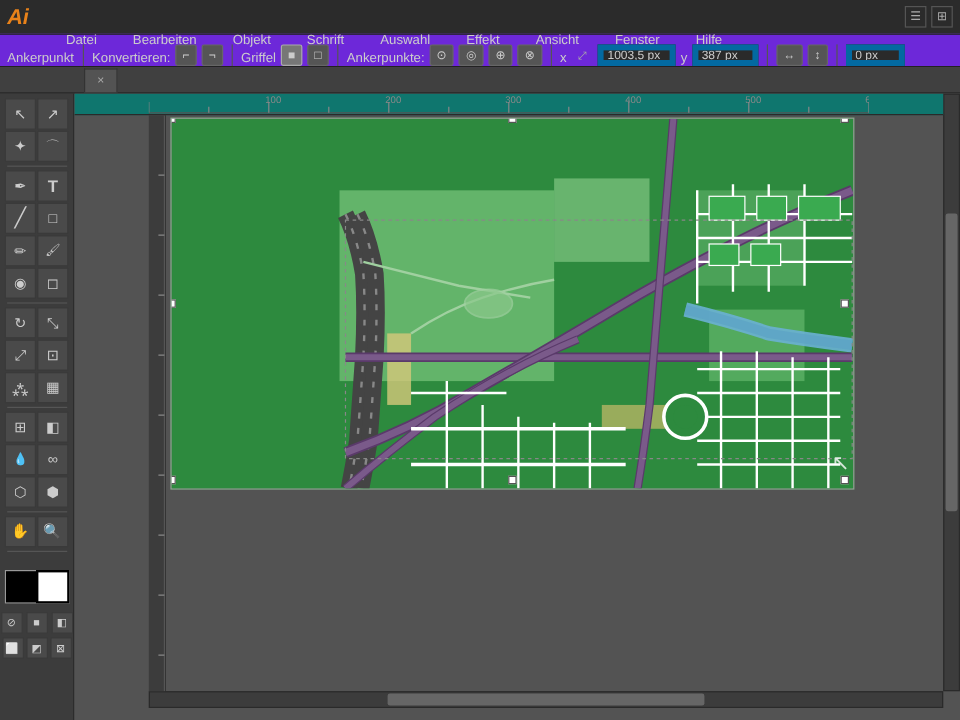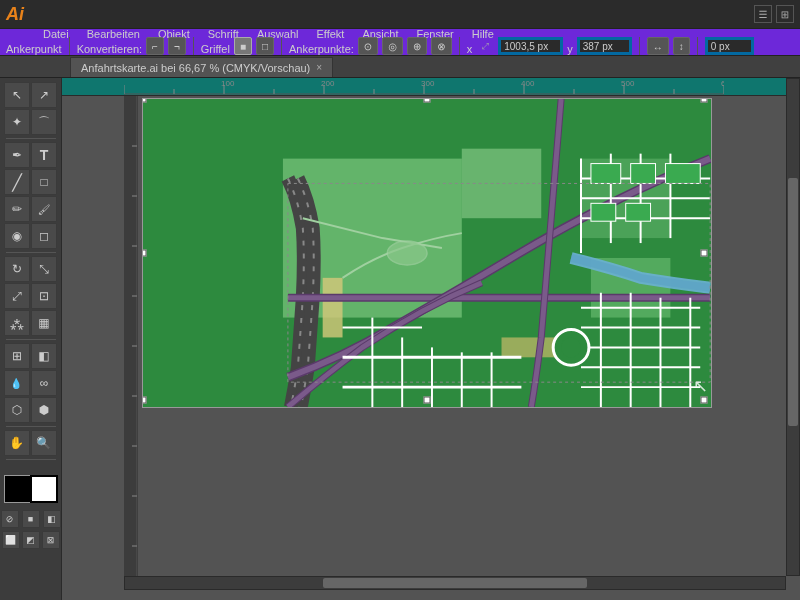--- a/index.html
+++ b/index.html
@@ -5,21 +5,21 @@
     * { margin: 0; padding: 0; box-sizing: border-box; }
     body { width: 800px; height: 600px; background: #535353; font-family: Arial, sans-serif; font-size: 11px; color: #ccc; overflow: hidden; }
 
     
     #menu-bar {
       height: 28px;
       background: #2b2b2b;
       display: flex;
       align-items: center;
       padding: 0 6px;
-      gap: 4px;
+      gap: 16px;
     }
     #app-logo {
       color: #e8821a;
       font-size: 18px;
       font-weight: bold;
       font-style: italic;
       margin-right: 8px;
       line-height: 1;
     }
     .menu-item {
@@ -64,21 +64,21 @@
       border-color: #888;
     }
     .ctrl-separator {
       width: 1px;
       height: 18px;
       background: #555;
       margin: 0 3px;
     }
     .ctrl-input {
       background: #2a2a2a;
-      border: 3px solid #0369a1;
+      border: 5px solid #0369a1;
       color: #ccc;
       font-size: 10px;
       padding: 1px 3px;
       width: 60px;
       height: 18px;
     }
     .ctrl-icon {
       width: 18px;
       height: 18px;
       display: flex;
@@ -317,21 +317,20 @@
   <div class="ctrl-separator"></div>
 
   <div class="ctrl-btn">↔</div>
   <div class="ctrl-btn">↕</div>
   <div class="ctrl-separator"></div>
   <input class="ctrl-input" value="0 px" style="width: 49px;">
 </div>
 
 <div id="tab-bar">
   <div class="tab">
-    <span>Anfahrtskarte.ai bei 66,67 % (CMYK/Vorschau)</span>
     <span class="tab-close">×</span>
   </div>
 </div>
 
 <div id="main-area">
 
   <div id="left-toolbar">
 
     <div class="tool-row">
       <div class="tool-btn" title="Auswahl">↖</div>

